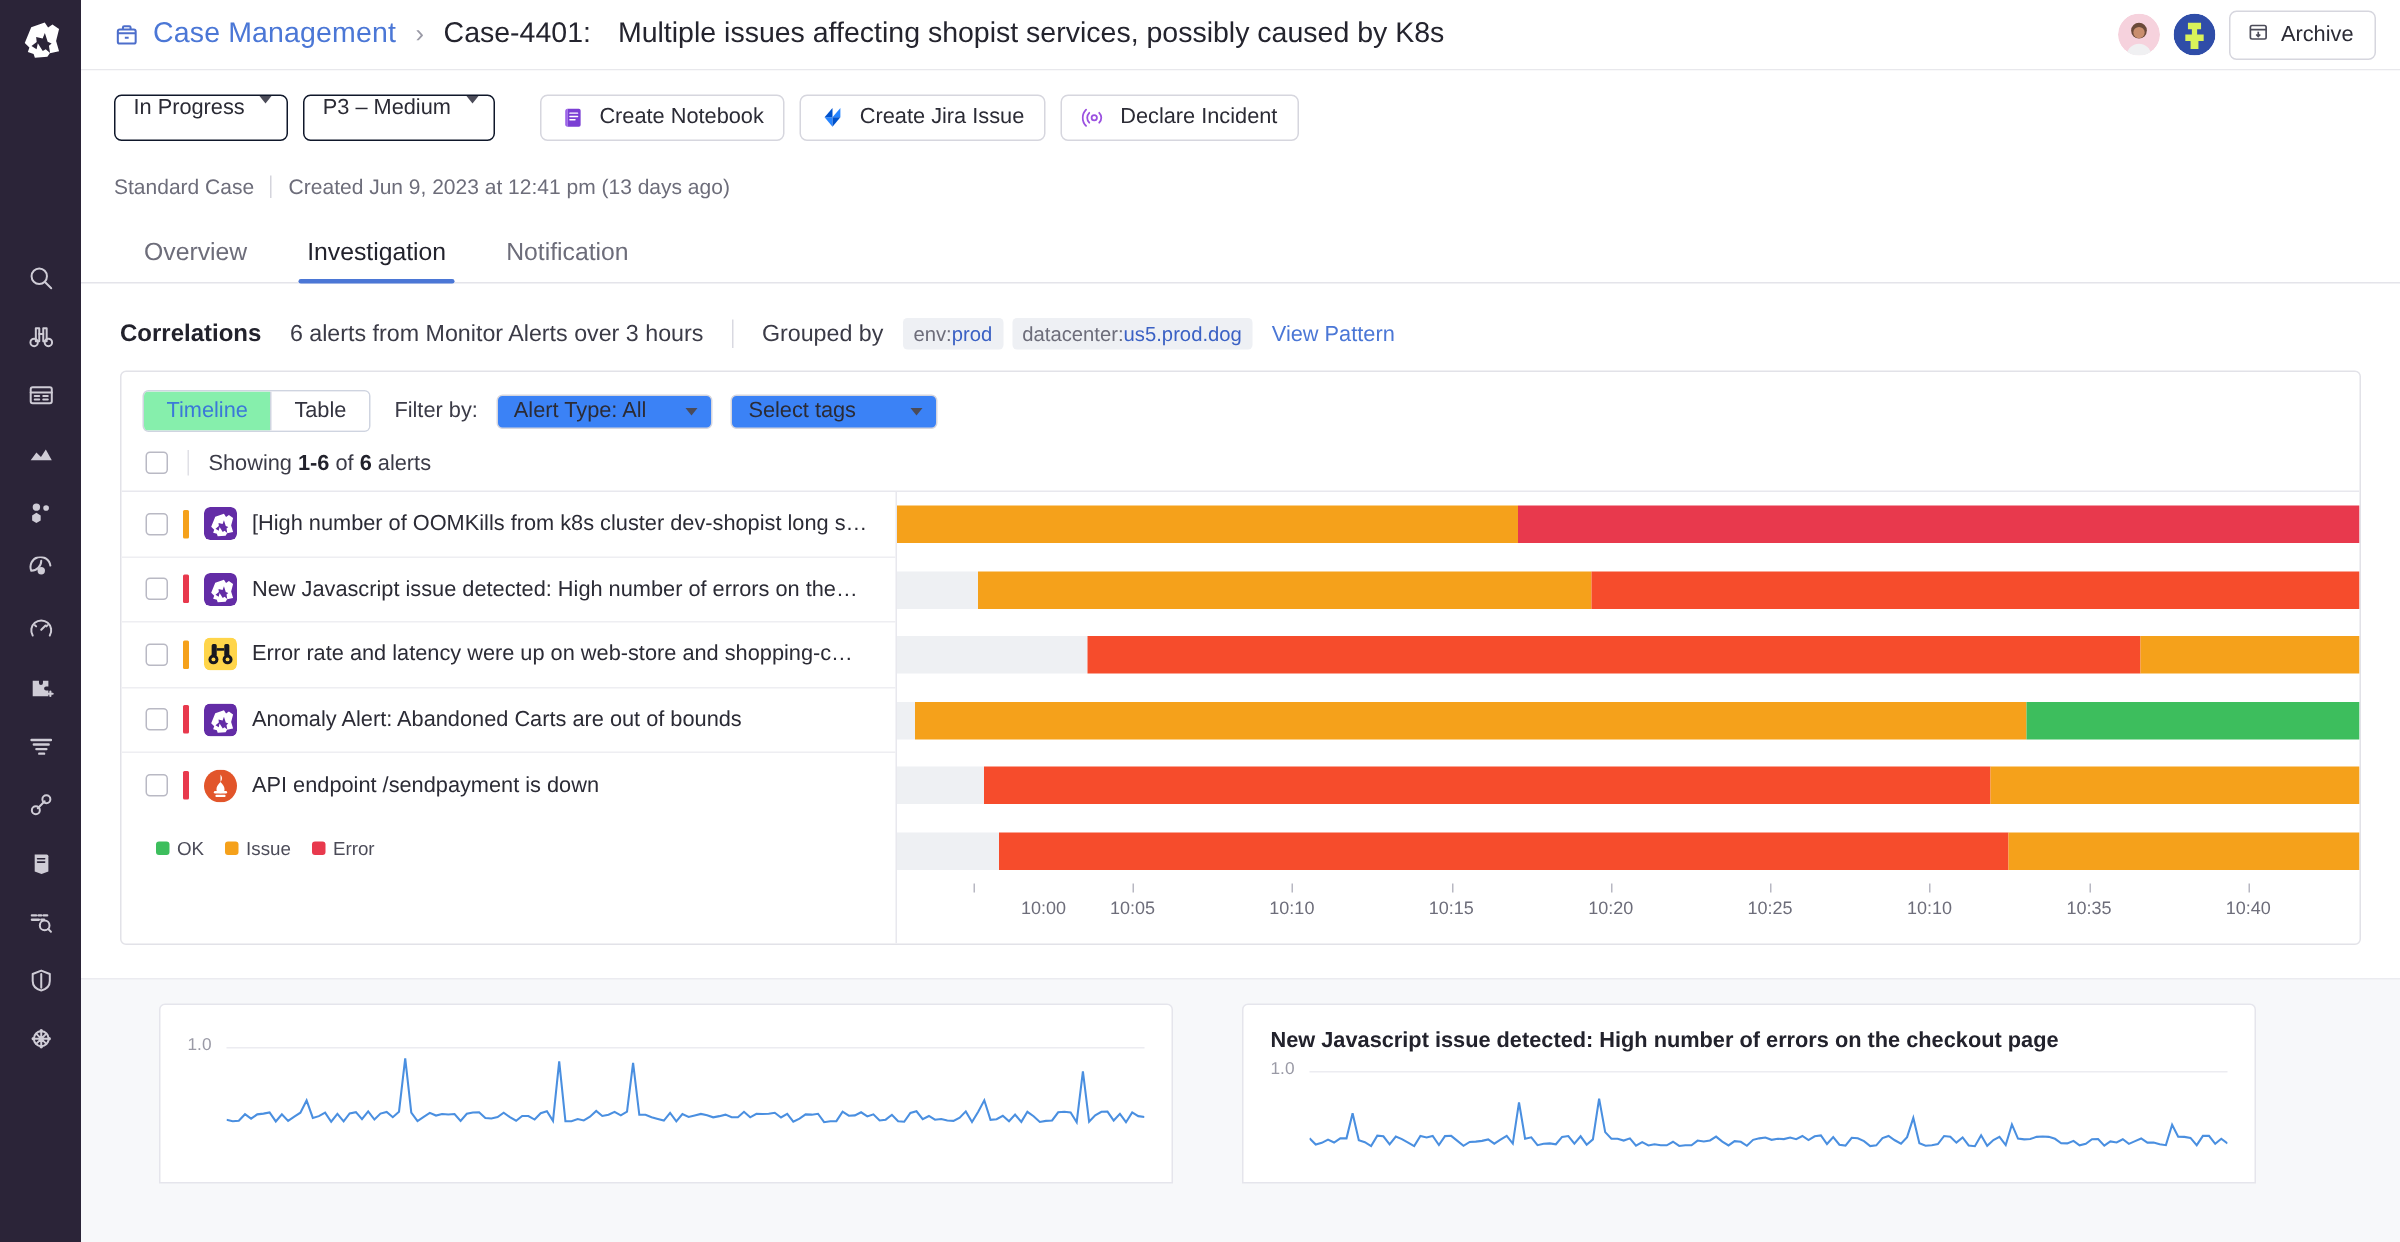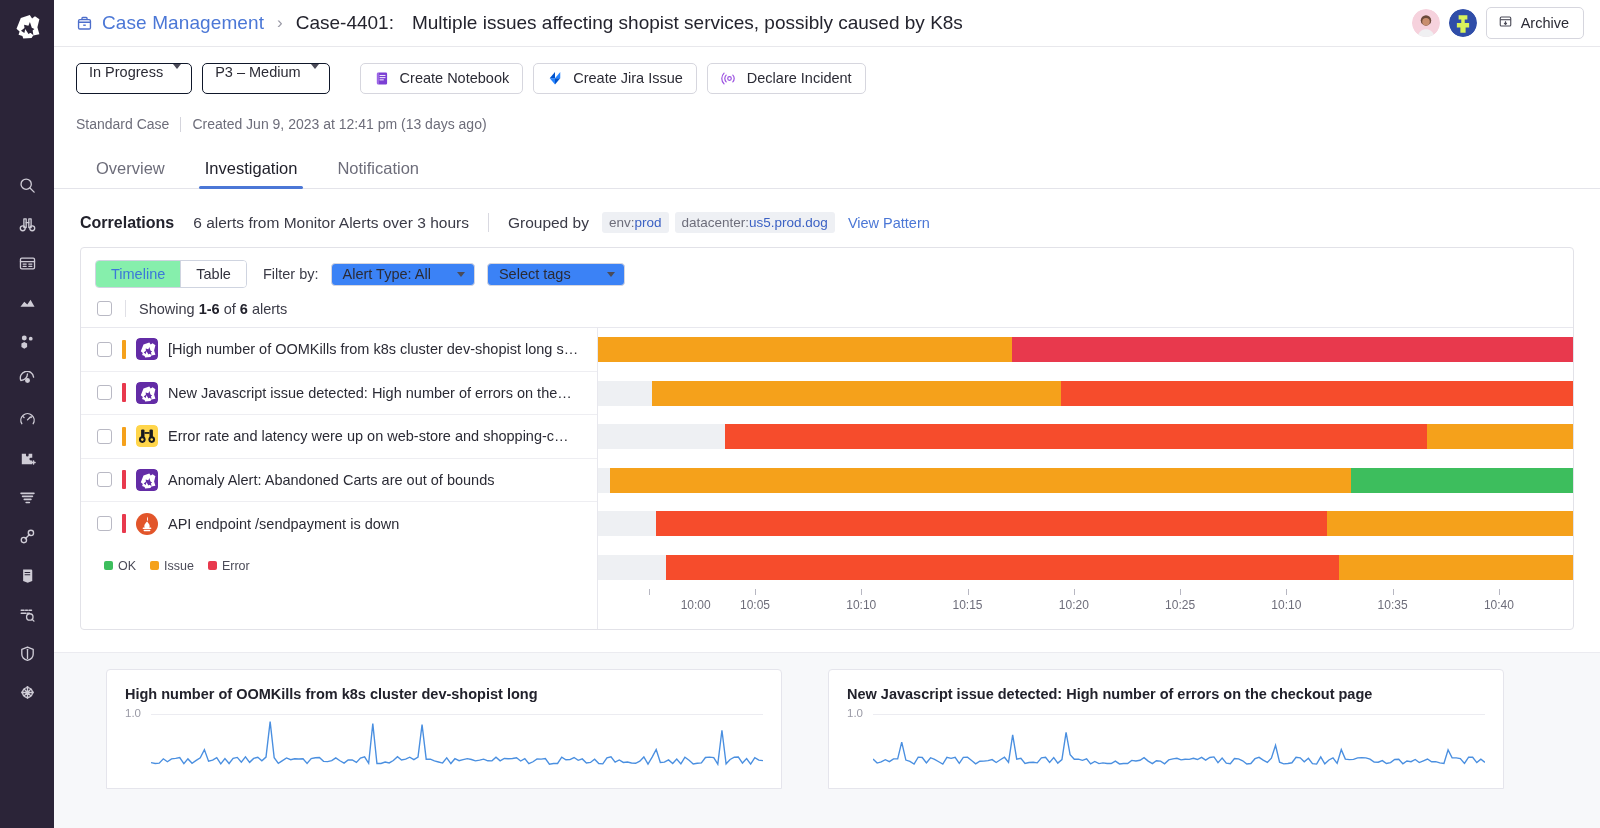--- a/index.html
+++ b/index.html
@@ -646,21 +646,20 @@
             <div class="tick-label" style="left: 92.4%;">10:40</div>
           </div>
       </div>
     </div>
 
   </div>
 
   <div id="related-band">
     <div id="rm-cards">
         <div class="rm-card">
-          <div class="rm-card-title">High number of OOMKills from k8s cluster dev-shopist long</div>
           <div class="rm-plot">
             <div class="rm-ylabel">1.0</div>
             <div class="rm-gridline"></div>
             <svg class="rm-svg" viewBox="0 0 620 62" preserveAspectRatio="none">
               <path d="M0.0 49.2 L4.2 50.2 L8.3 49.8 L12.5 45.4 L16.6 48.4 L20.8 45.5 L25.0 45.0 L29.1 44.2 L33.3 50.3 L37.4 45.5 L41.6 49.9 L45.8 47.0 L49.9 44.4 L54.1 36.1 L58.3 47.9 L62.4 46.7 L66.6 44.3 L70.7 50.5 L74.9 45.2 L79.1 50.2 L83.2 44.9 L87.4 44.0 L91.5 48.8 L95.7 43.5 L99.9 49.0 L104.0 45.0 L108.2 43.9 L112.3 47.4 L116.5 43.7 L120.7 7.7 L124.8 44.3 L129.0 50.0 L133.2 47.2 L137.3 44.5 L141.5 46.3 L145.6 45.3 L149.8 45.6 L154.0 45.3 L158.1 50.0 L162.3 45.1 L166.4 44.3 L170.6 44.1 L174.8 48.0 L178.9 48.3 L183.1 47.3 L187.2 44.4 L191.4 47.4 L195.6 49.8 L199.7 46.6 L203.9 46.6 L208.1 49.0 L212.2 44.7 L216.4 43.4 L220.5 49.9 L224.7 9.7 L228.9 50.2 L233.0 50.1 L237.2 48.7 L241.3 49.6 L245.5 47.1 L249.7 43.2 L253.8 46.6 L258.0 45.8 L262.1 43.8 L266.3 46.2 L270.5 43.7 L274.6 10.8 L278.8 45.8 L283.0 45.8 L287.1 47.5 L291.3 48.6 L295.4 49.7 L299.6 44.5 L303.8 50.2 L307.9 45.3 L312.1 47.3 L316.2 46.2 L320.4 45.2 L324.6 46.1 L328.7 47.5 L332.9 46.7 L337.0 45.7 L341.2 47.4 L345.4 47.5 L349.5 43.8 L353.7 47.5 L357.9 45.1 L362.0 45.3 L366.2 45.1 L370.3 44.4 L374.5 47.6 L378.7 45.2 L382.8 50.4 L387.0 48.4 L391.1 45.5 L395.3 45.7 L399.5 45.1 L403.6 50.8 L407.8 50.2 L411.9 50.1 L416.1 43.7 L420.3 46.4 L424.4 46.2 L428.6 44.1 L432.8 46.9 L436.9 45.5 L441.1 49.6 L445.2 49.1 L449.4 45.8 L453.6 50.2 L457.7 50.5 L461.9 44.5 L466.0 43.4 L470.2 48.7 L474.4 46.6 L478.5 49.1 L482.7 48.6 L486.8 49.6 L491.0 49.9 L495.2 47.8 L499.3 43.5 L503.5 50.7 L507.7 43.7 L511.8 36.0 L516.0 49.2 L520.1 48.8 L524.3 46.5 L528.5 50.2 L532.6 45.7 L536.8 50.6 L540.9 43.8 L545.1 46.8 L549.3 50.6 L553.4 49.9 L557.6 49.6 L561.7 44.1 L565.9 43.7 L570.1 44.2 L574.2 50.8 L578.4 16.5 L582.6 50.5 L586.7 46.1 L590.9 43.8 L595.0 43.6 L599.2 49.7 L603.4 45.2 L607.5 50.8 L611.7 44.2 L615.8 46.7 L620.0 47.3 " fill="none" stroke="#4a8fe0" stroke-width="1.4"></path>
             </svg>
           </div>
         </div>
         <div class="rm-card">
           <div class="rm-card-title">New Javascript issue detected: High number of errors on the checkout page</div>

